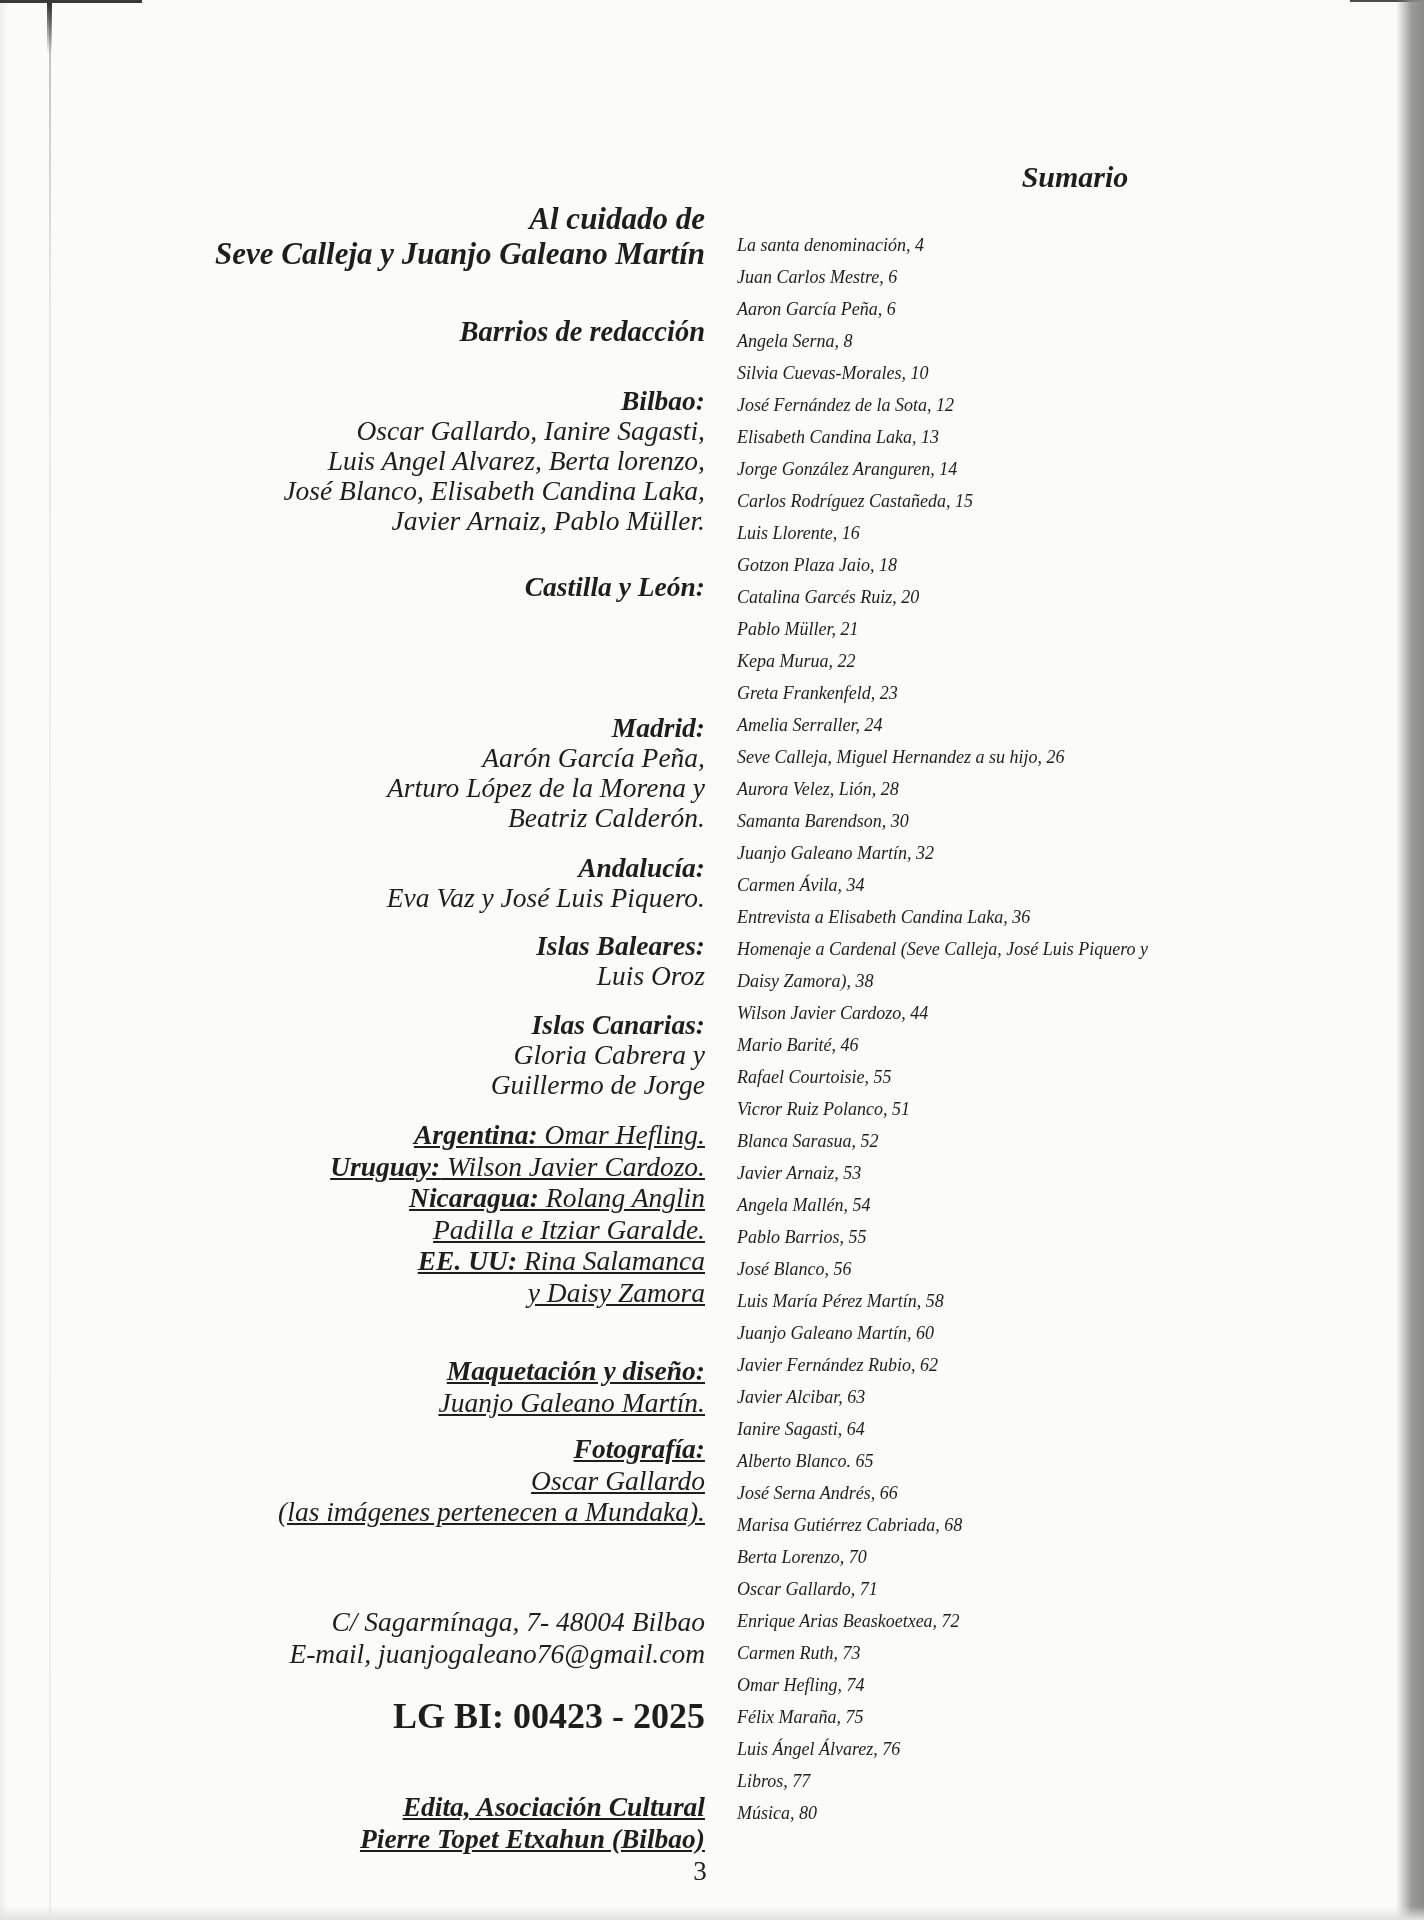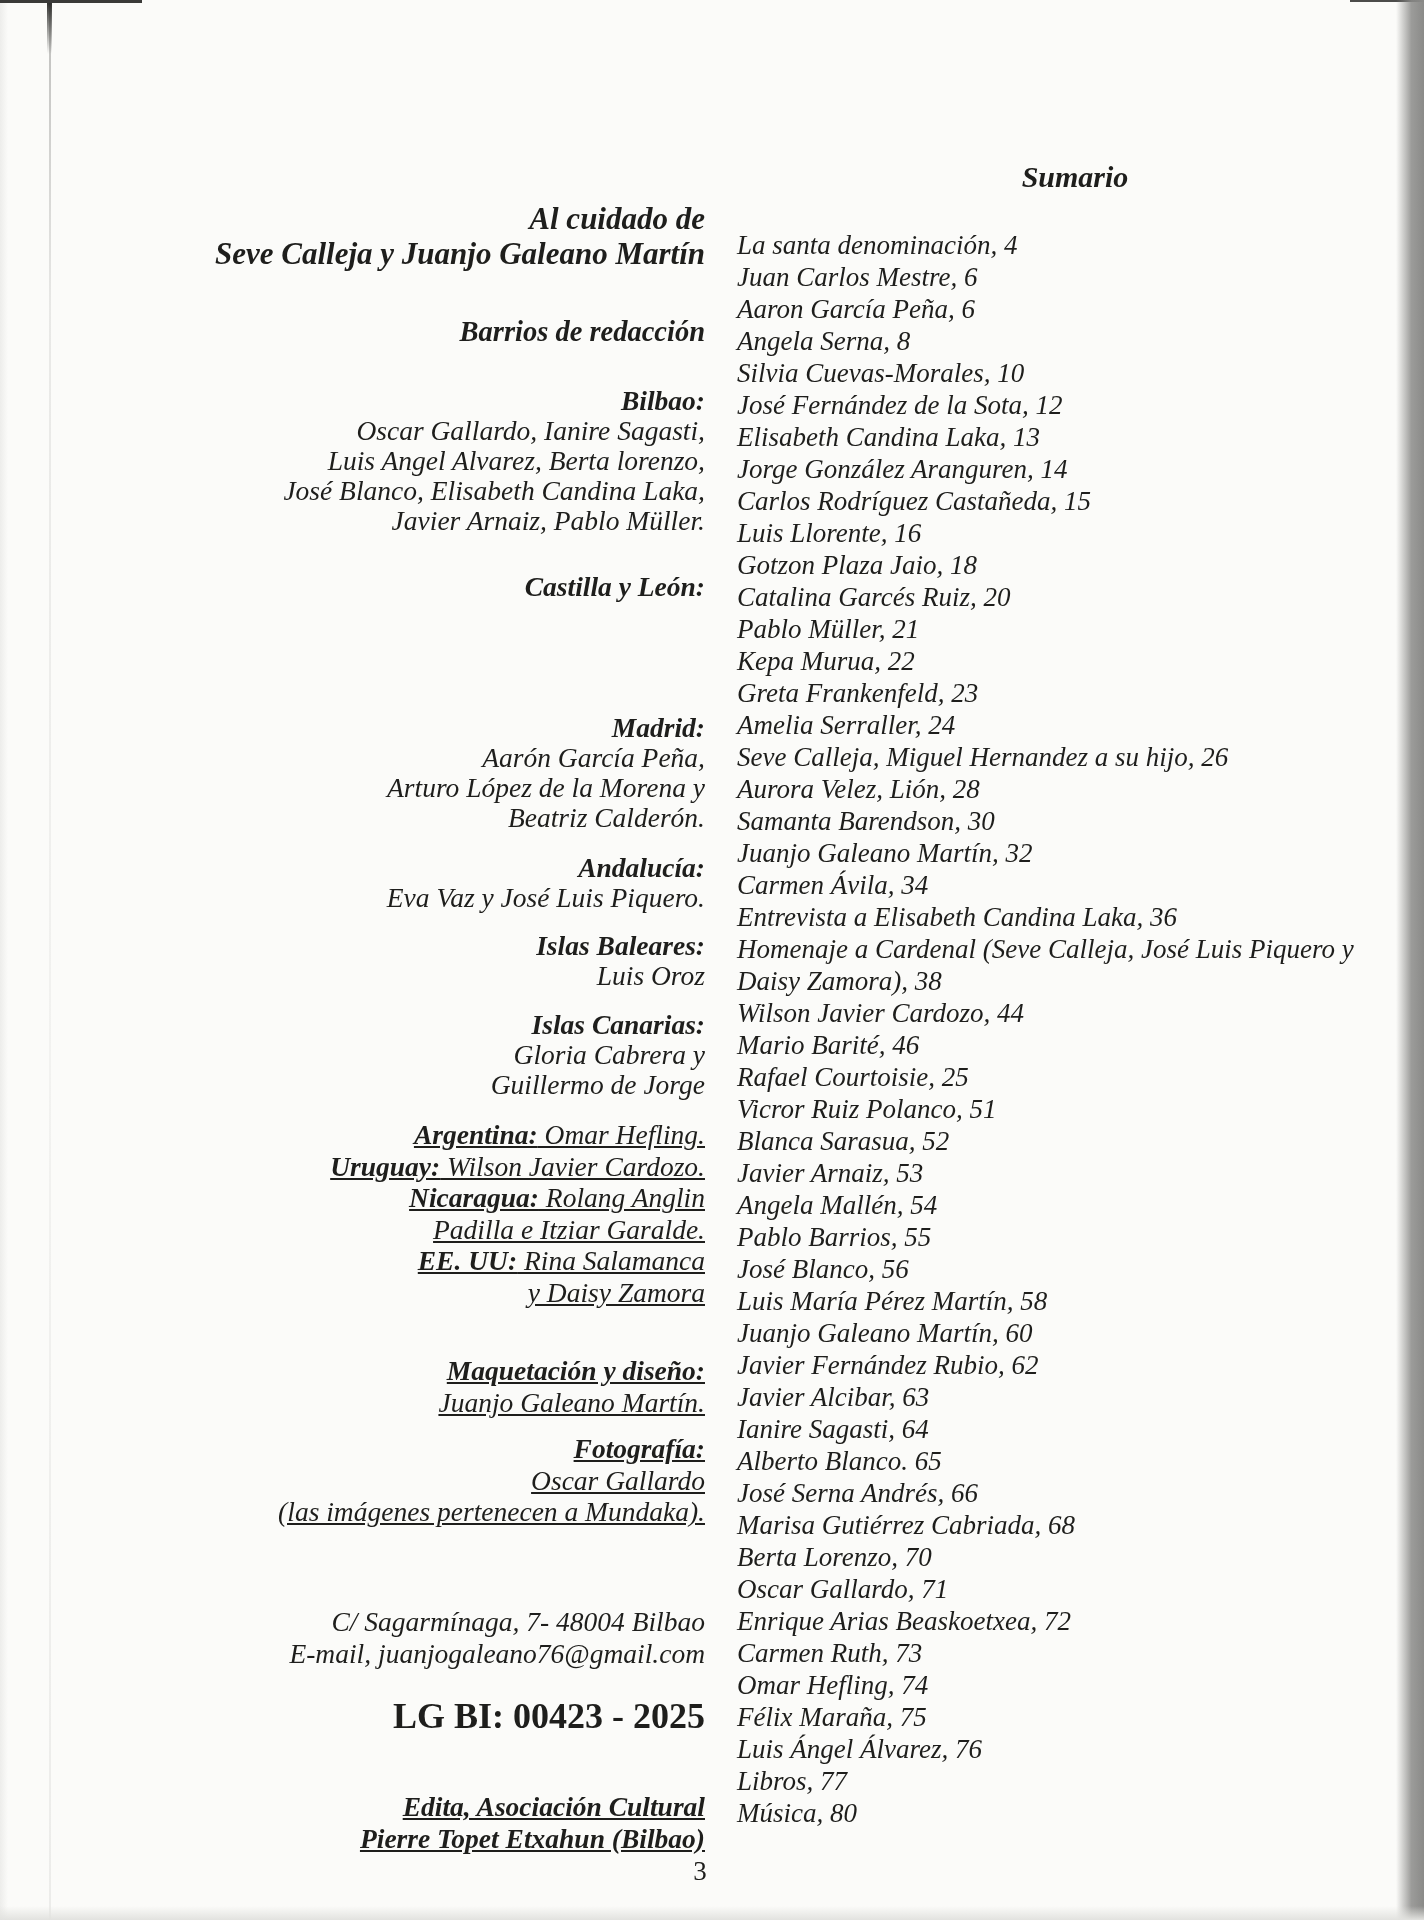--- a/index.html
+++ b/index.html
@@ -23,21 +23,21 @@
   .nowrap{white-space:nowrap;}
   .left-col{position:absolute;left:60px;top:0;width:645px;height:100%;text-align:right;margin-top:48px;}
   .right-col{position:absolute;left:737px;top:0;width:660px;height:100%;text-align:left;}
   .title-line{font-size:31px;line-height:35px;font-weight:700;}
   .consejos{font-size:28.5px;line-height:31px;font-weight:700;}
   .lh30{line-height:30px;}
   .lh315{line-height:31.5px;text-decoration:underline;}
   .lh32{line-height:32px;}
   .registry{font-size:36px;line-height:30px;}
   .sumario{font-size:30px;line-height:34px;text-align:center;padding-left:16px;font-weight:700;}
-  .toc-line{font-size:27px;line-height:32px;white-space:nowrap;}
+  .toc-line{font-size:18px;line-height:32px;white-space:nowrap;}
   .pagenum{position:absolute;left:660px;top:1856px;width:80px;text-align:center;font-style:normal;font-size:27px;line-height:30px;}
   
   .edge-right{position:absolute;right:0;top:0;width:28px;height:100%;
     background:linear-gradient(to right, rgba(140,140,138,0) 0%, rgba(139,139,137,0.85) 55%, #8a8a88 100%);}
   .edge-bottom{position:absolute;bottom:0;left:0;right:0;height:14px;
     background:linear-gradient(to bottom, rgba(210,210,207,0), #e2e2df);}
   .edge-left{position:absolute;left:0;top:0;bottom:0;width:8px;
     background:linear-gradient(to right,#ededeb,rgba(237,237,235,0));}
   .fold-line{position:absolute;left:49px;top:0;bottom:0;width:2px;opacity:.75;
     background:linear-gradient(to bottom,#a8a8a6,#e2e2e0 16%,#efefed 55%,#e7e7e5);}
@@ -186,21 +186,21 @@
         <div class="toc-line">Seve Calleja, Miguel Hernandez a su hijo, 26</div>
         <div class="toc-line">Aurora Velez, Lión, 28</div>
         <div class="toc-line">Samanta Barendson, 30</div>
         <div class="toc-line">Juanjo Galeano Martín, 32</div>
         <div class="toc-line">Carmen Ávila, 34</div>
         <div class="toc-line">Entrevista a Elisabeth Candina Laka, 36</div>
         <div class="toc-line">Homenaje a Cardenal (Seve Calleja, José Luis Piquero y</div>
         <div class="toc-line">Daisy Zamora), 38</div>
         <div class="toc-line">Wilson Javier Cardozo, 44</div>
         <div class="toc-line">Mario Barité, 46</div>
-        <div class="toc-line">Rafael Courtoisie, 25</div>
+        <div class="toc-line">Rafael Courtoisie, 55</div>
         <div class="toc-line">Vicror Ruiz Polanco, 51</div>
         <div class="toc-line">Blanca Sarasua, 52</div>
         <div class="toc-line">Javier Arnaiz, 53</div>
         <div class="toc-line">Angela Mallén, 54</div>
         <div class="toc-line">Pablo Barrios, 55</div>
         <div class="toc-line">José Blanco, 56</div>
         <div class="toc-line">Luis María Pérez Martín, 58</div>
         <div class="toc-line">Juanjo Galeano Martín, 60</div>
         <div class="toc-line">Javier Fernández Rubio, 62</div>
         <div class="toc-line">Javier Alcibar, 63</div>

